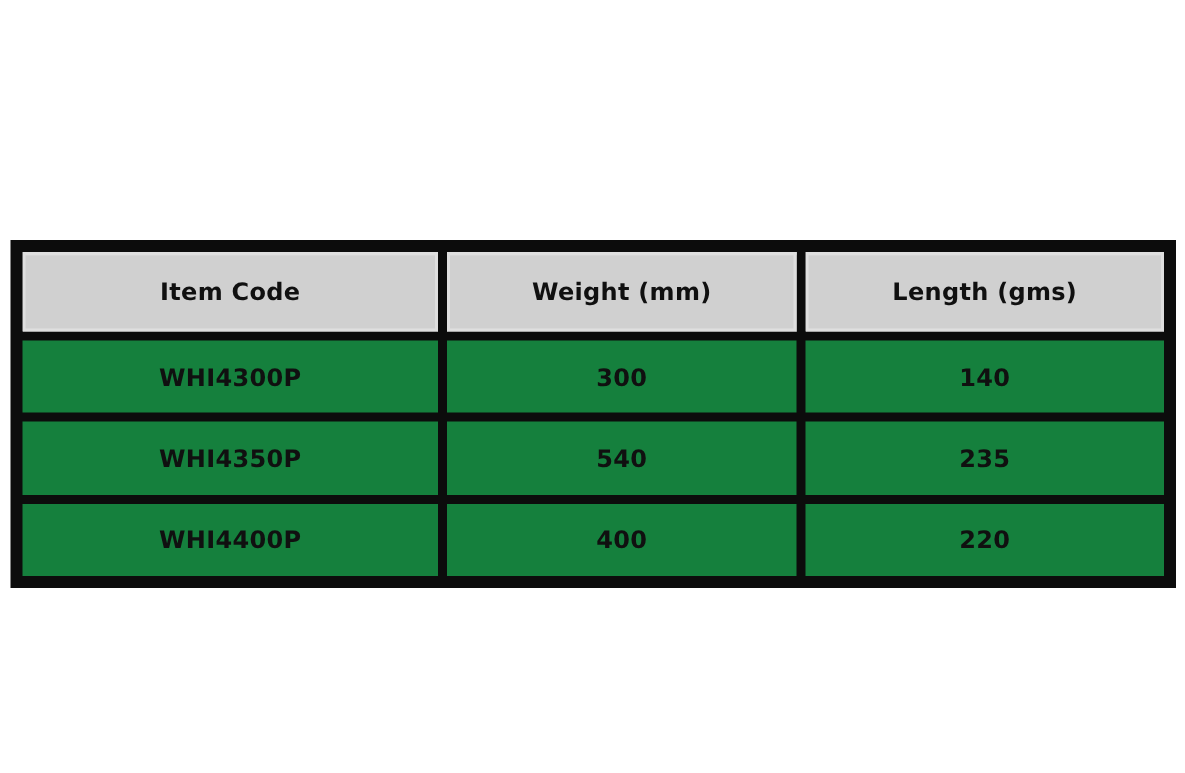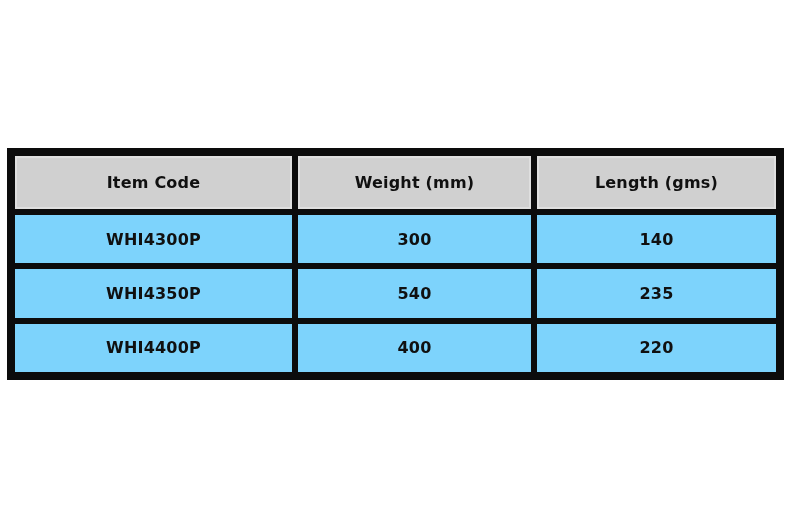--- a/index.html
+++ b/index.html
@@ -10,39 +10,39 @@
     width: 790px;
     height: 515px;
     background: #ffffff;
     position: relative;
     font-family: "DejaVu Sans", "Liberation Sans", sans-serif;
     overflow: hidden;
   }
   .spec-table {
     position: absolute;
     left: 7px;
-    top: 148px;
+    top: 160px;
     width: 777px;
     height: 232px;
     box-sizing: border-box;
     background: #0c0c0c;
     padding: 8px;
     display: grid;
     grid-template-columns: 277px 233px 1fr;
     grid-template-rows: 53px 1fr 1fr 1fr;
     gap: 6px;
   }
   .t-row {
     display: contents;
   }
   .cell {
     display: flex;
     align-items: center;
     justify-content: center;
-    background: #7dd3fc;
+    background: #15803d;
     font-weight: bold;
     font-size: 16px;
     color: #101010;
     letter-spacing: 0.2px;
     white-space: nowrap;
   }
   .cell.header {
     background: #d0d0d0;
     box-shadow: inset 0 0 0 2px #dfdfdf, inset 0 2px 1px rgba(255,255,255,0.55);
   }

